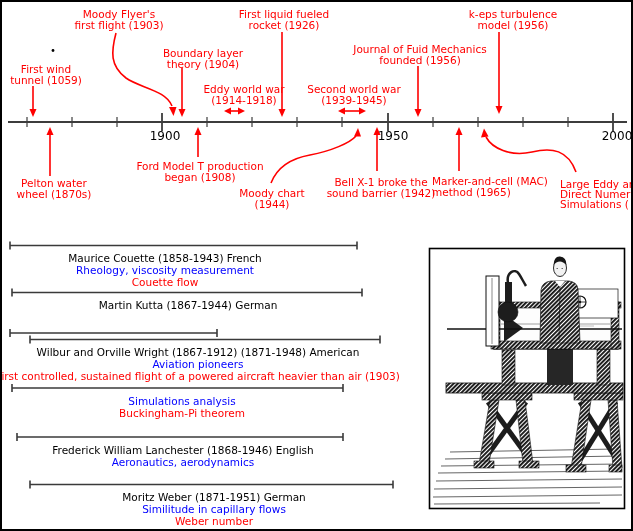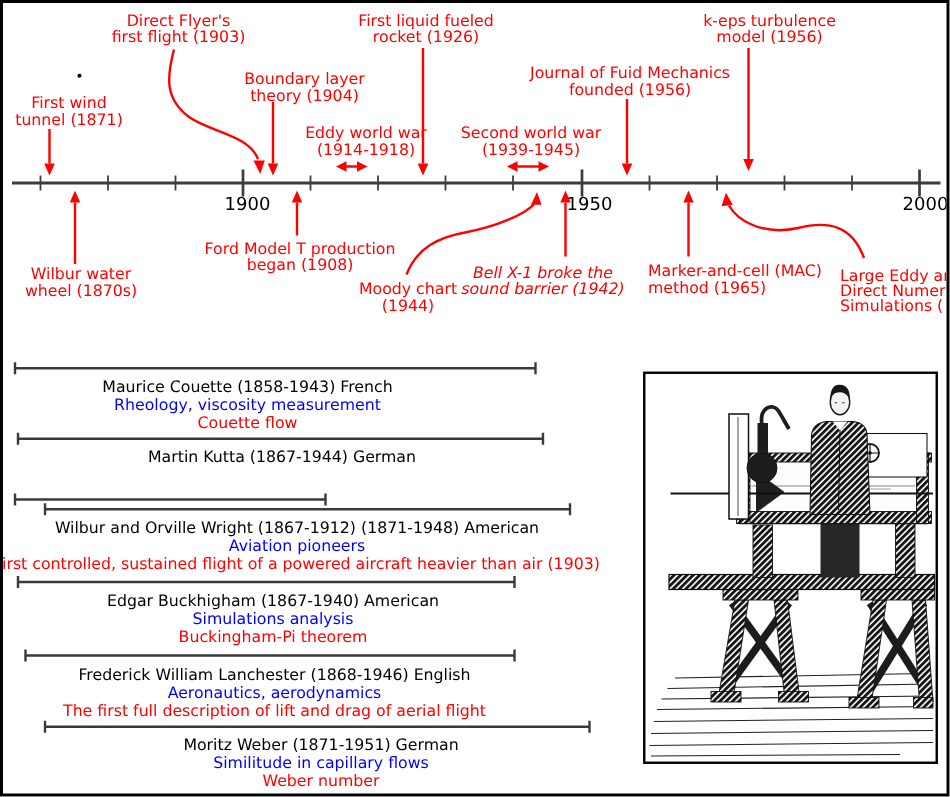--- a/index.html
+++ b/index.html
@@ -253,24 +253,24 @@
       </g>
     </g>
   </svg>
 
   <div class="tick" style="left:163px;top:127px;">1900</div>
   <div class="tick" style="left:391px;top:127px;">1950</div>
   <div class="tick" style="left:615px;top:127px;">2000</div>
 
   <div class="lbl red center" style="left:44px;top:62px;">
     <div>First wind</div>
-      <div>tunnel (1871)</div>
+      <div>tunnel (1059)</div>
   </div>
   <div class="lbl red center" style="left:117px;top:7px;">
-    <div>Direct Flyer's</div>
+    <div>Moody Flyer's</div>
       <div>first flight (1903)</div>
   </div>
   <div class="lbl red center" style="left:201px;top:46px;">
     <div>Boundary layer</div>
       <div>theory (1904)</div>
   </div>
   <div class="lbl red center" style="left:242px;top:82px;">
     <div>Eddy world war</div>
       <div>(1914-1918)</div>
   </div>
@@ -285,32 +285,32 @@
   <div class="lbl red center" style="left:418px;top:42px;">
     <div>Journal of Fuid Mechanics</div>
       <div>founded (1956)</div>
   </div>
   <div class="lbl red center" style="left:511px;top:7px;">
     <div>k-eps turbulence</div>
       <div>model (1956)</div>
   </div>
 
   <div class="lbl red center" style="left:52px;top:176px;">
-    <div>Wilbur water</div>
+    <div>Pelton water</div>
       <div>wheel (1870s)</div>
   </div>
   <div class="lbl red center" style="left:198px;top:159px;">
     <div>Ford Model T production</div>
       <div>began (1908)</div>
   </div>
   <div class="lbl red center" style="left:270px;top:186px;">
     <div>Moody chart</div>
       <div>(1944)</div>
   </div>
-  <div class="lbl red center" style="left:360px;top:175px;font-style:italic;">
+  <div class="lbl red center" style="left:379px;top:175px;">
     <div>Bell X-1 broke the</div>
       <div>sound barrier (1942)</div>
   </div>
   <div class="lbl red" style="left:430px;top:174px;">
     <div>Marker-and-cell (MAC)</div>
       <div>method (1965)</div>
   </div>
   <div class="lbl red les" style="left:558px;top:177px;">
     <div>Large Eddy an</div>
       <div>Direct Numer</div>
@@ -324,28 +324,26 @@
   </div>
   <div class="person" style="left:186px;top:297px;">
     <div class="blk">Martin Kutta (1867-1944) German</div>
   </div>
   <div class="person" style="left:196px;top:344px;">
     <div class="blk">Wilbur and Orville Wright (1867-1912) (1871-1948) American</div>
     <div class="blue">Aviation pioneers</div>
     <div class="red">First controlled, sustained flight of a powered aircraft heavier than air (1903)</div>
   </div>
   <div class="person" style="left:180px;top:393px;">
-    <div class="blk">Edgar Buckhigham (1867-1940) American</div>
     <div class="blue">Simulations analysis</div>
     <div class="red">Buckingham-Pi theorem</div>
   </div>
   <div class="person" style="left:181px;top:442px;">
     <div class="blk">Frederick William Lanchester (1868-1946) English</div>
     <div class="blue">Aeronautics, aerodynamics</div>
-    <div class="red">The first full description of lift and drag of aerial flight</div>
   </div>
   <div class="person" style="left:212px;top:489px;">
     <div class="blk">Moritz Weber (1871-1951) German</div>
     <div class="blue">Similitude in capillary flows</div>
     <div class="red">Weber number</div>
   </div>
 
 </div>
 
 </body></html>

